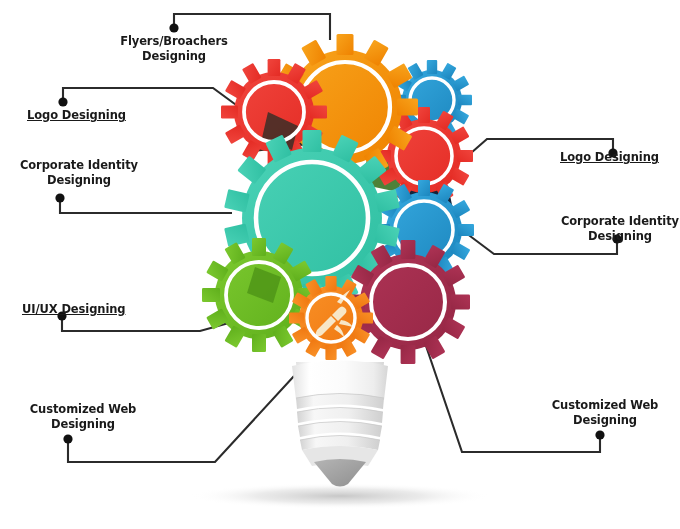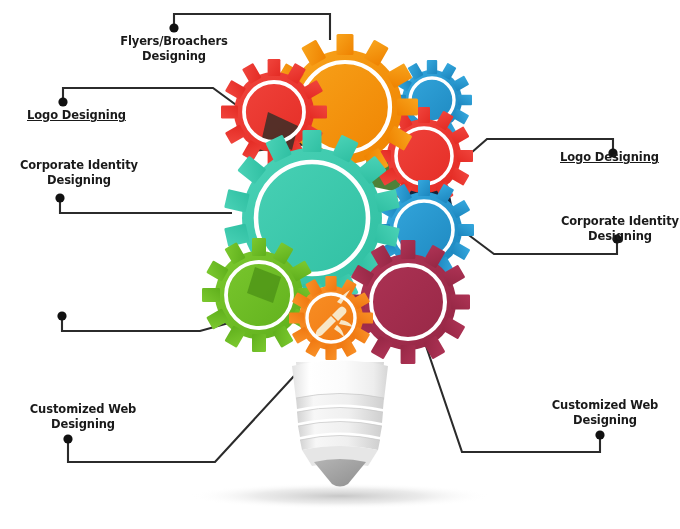--- a/index.html
+++ b/index.html
@@ -347,20 +347,21 @@
   </svg>
 
   <div class="lbl ctr" style="left:104px;top:34px;width:140px;">Flyers/Broachers
 Designing</div>
 
   <div class="lbl lft" style="left:27px;top:108px;width:170px;">Logo Designing</div>
 
   <div class="lbl ctr" style="left:-6px;top:158px;width:170px;">Corporate Identity
 Designing</div>
 
+  <div class="lbl lft" style="left:22px;top:302px;width:170px;">UI/UX Designing</div>
 
   <div class="lbl ctr" style="left:-2px;top:402px;width:170px;">Customized Web
 Designing</div>
 
   <div class="lbl lft" style="left:560px;top:150px;width:170px;">Logo Designing</div>
 
   <div class="lbl ctr" style="left:535px;top:214px;width:170px;">Corporate Identity
 Designing</div>
 
   <div class="lbl ctr" style="left:520px;top:398px;width:170px;">Customized Web

